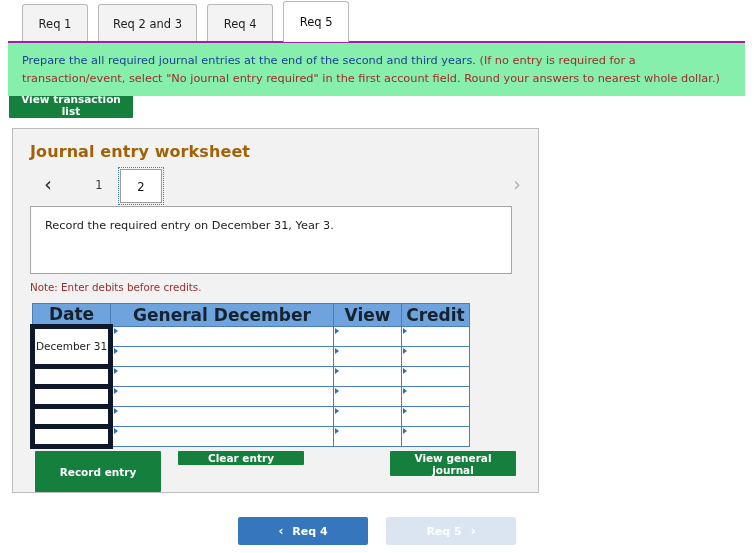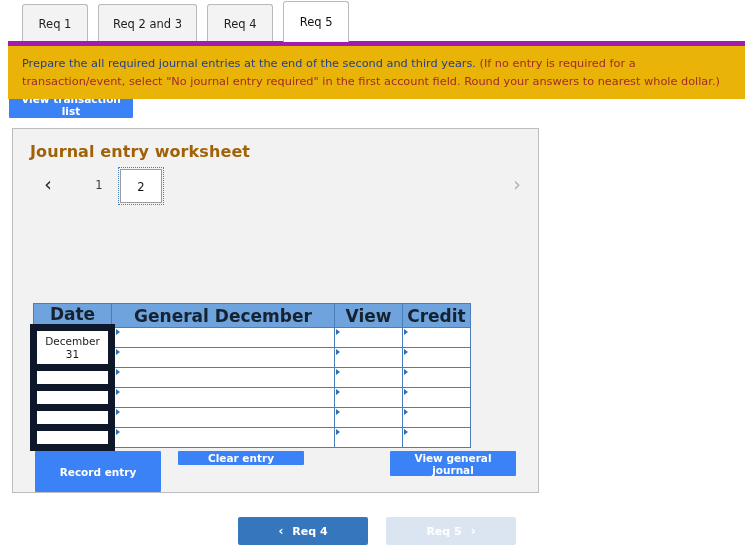--- a/index.html
+++ b/index.html
@@ -44,34 +44,34 @@
     z-index: 4;
     color: #111111;
   }
 
   
   .instruction {
     position: absolute;
     top: 41px; left: 8px;
     width: 737px;
     min-height: 43px;
-    background: #eab308;
-    border-top: 5px solid #a21caf;
+    background: #86efac;
+    border-top: 2px solid #a21caf;
     padding: 9px 14px 9px 14px;
     font-size: 11.3px;
     line-height: 1.55;
     color: #8a2b2b;
     z-index: 2;
   }
   .instruction .lead { color: #1c3f94; }
   .instruction .paren { color: #a02c2c; }
 
   
   .btn {
-    background: #3b82f6;
+    background: #15803d;
     color: #ffffff;
     border: none;
     font-family: "DejaVu Sans", sans-serif;
     font-weight: bold;
     font-size: 10.5px;
     cursor: pointer;
     display: flex;
     align-items: center;
     justify-content: center;
     border-radius: 1px;
@@ -182,21 +182,21 @@
     padding: 0;
     vertical-align: middle;
   }
   .col-date   { width: 78px; }
   .col-gj     { width: 223px; }
   .col-debit  { width: 68px; }
   .col-credit { width: 68px; }
 
   td.date-cell {
     background: #ffffff;
-    border: 7px solid #0f172a;
+    border: 5px solid #0f172a;
     text-align: center;
     font-size: 10.5px;
     color: #1d1d1d;
     line-height: 1.15;
   }
   td.date-cell.blank { color: transparent; }
 
   
   .cellwrap {
     position: relative;
@@ -280,21 +280,25 @@
 
   <div class="panel-title">Journal entry worksheet</div>
 
   <div class="pager">
     <div class="chev chev-prev">‹</div>
     <div class="page-num n1">1</div>
     <div class="page-num n2">2</div>
     <div class="chev chev-next">›</div>
   </div>
 
-
+  <div class="prompt-box">
+    <span>Record the required entry on December 31, Year 3.</span>
+  </div>
+
+  <div class="note">Note: Enter debits before credits.</div>
 
   <table class="jtable">
     <colgroup>
       <col class="col-date">
         <col class="col-gj">
         <col class="col-debit">
         <col class="col-credit">
     </colgroup>
     <thead>
       <tr>

